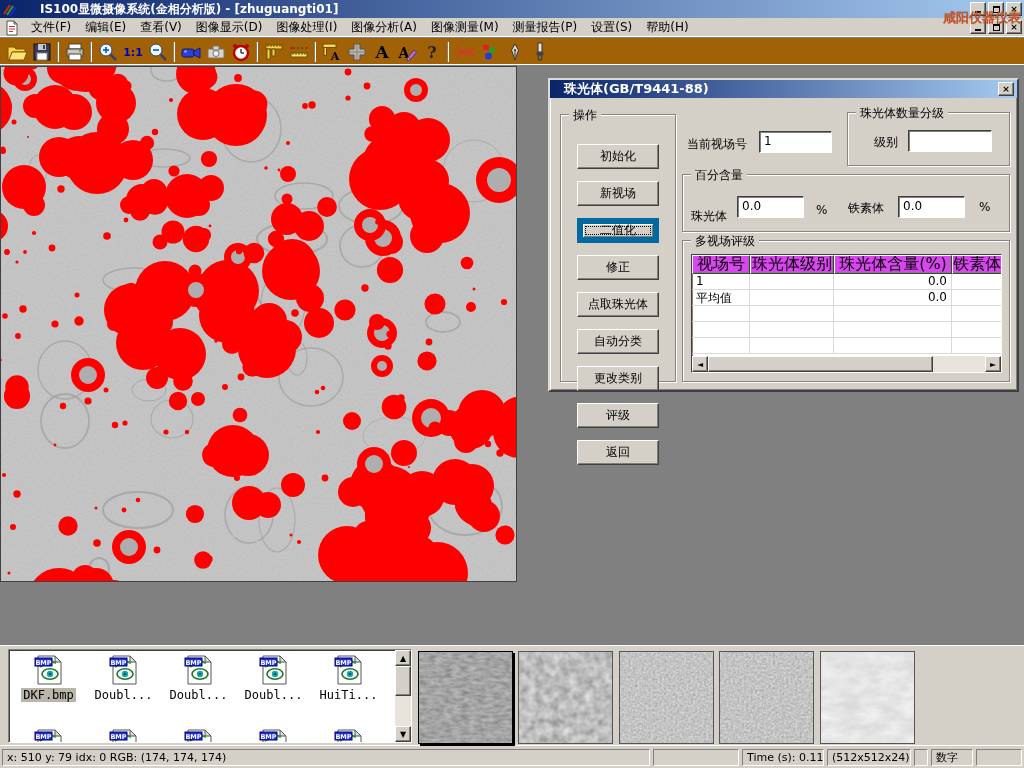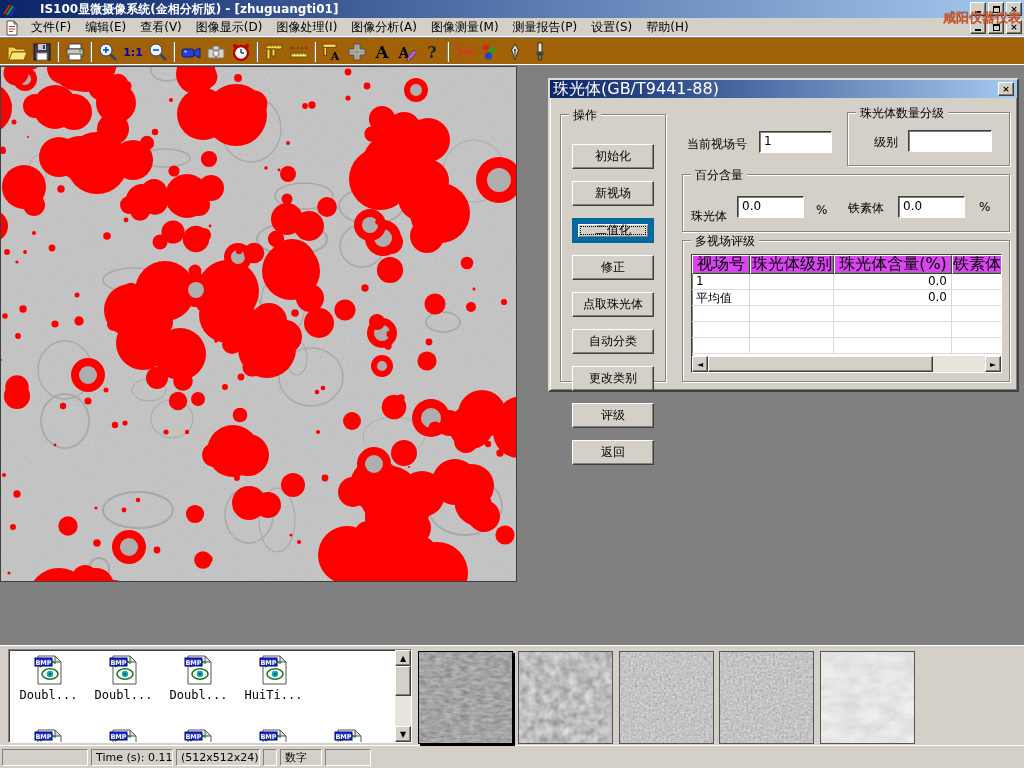--- a/index.html
+++ b/index.html
@@ -26,21 +26,21 @@
   .tbtn { width:25px; height:24px; display:flex; align-items:center; justify-content:center; }
   .tsep { width:2px; height:20px; margin:0 3px; border-left:1px solid #808080; border-right:1px solid #fff; }
 
   
   .workspace { position:relative; height:579px; background:#808080; overflow:hidden; }
   .metallograph-frame { position:absolute; left:0; top:0; width:517px; height:516px; border:1px solid #404040; background:#aeaeae; }
 
   
   .dialog { position:absolute; left:548px; top:12px; width:471px; height:314px; background:#d4d0c8; border:2px solid; border-color:#dfdbd3 #404040 #404040 #dfdbd3; box-shadow:inset 1px 1px 0 #fff, inset -1px -1px 0 #808080; }
   .dlg-title { height:18px; background:linear-gradient(90deg,#0a246a,#a6caf0); display:flex; align-items:center; padding:0 3px; position:relative; }
-  .dlg-title .ttext { color:#fff; font-weight:normal; font-size:16px; }
+  .dlg-title .ttext { color:#fff; font-weight:bold; font-size:13px;margin-left:11px; }
   .dlg-close { position:absolute; right:3px; top:2px; }
   .group { position:absolute; border:1px solid #87857e; box-shadow:1px 1px 0 #fff, inset 1px 1px 0 #fff; }
   .group > .glabel { position:absolute; top:-8px; left:8px; background:#d4d0c8; padding:0 4px; font-size:12px; white-space:nowrap; }
   .btn { background:#d4d0c8; border:1px solid; border-color:#fff #404040 #404040 #fff; box-shadow:inset -1px -1px 0 #80807a; font-size:12px; display:flex; align-items:center; justify-content:center; cursor:default; white-space:nowrap; }
   .btn.default { border:6px solid #0369a1; box-shadow:inset 1px 1px 0 #fff, inset -1px -1px 0 #80807a; position:relative; }
   .btn.default::after { content:""; position:absolute; inset:2px; border:1px dotted #000; }
   .op-btn { width:82px; height:25px; margin:12px auto 1px auto; }
   .field { background:#fff; border:1px solid; border-color:#404040 #fff #fff #404040; box-shadow:inset 1px 1px 0 #80807a; font-size:12px; padding:2px 4px; font-family:"DejaVu Sans",sans-serif; }
   .lbl { font-size:12px; white-space:nowrap; }
 
@@ -713,21 +713,21 @@
           </g>
       </svg>
     </div>
 
     <div class="dialog">
       <div class="dlg-title">
         <span class="ttext">珠光体(GB/T9441-88)</span>
         <span class="winbtn dlg-close">×</span>
       </div>
 
-      <div class="group" style="left:10px; top:34px; width:106px; height:268px;">
+      <div class="group" style="left:10px; top:34px; width:116px; height:268px;">
         <span class="glabel">操作</span>
         <div style="padding-top:17px;">
           <div class="btn op-btn">初始化</div>
           <div class="btn op-btn">新视场</div>
           <div class="btn op-btn default">二值化</div>
           <div class="btn op-btn">修正</div>
           <div class="btn op-btn">点取珠光体</div>
           <div class="btn op-btn">自动分类</div>
           <div class="btn op-btn">更改类别</div>
           <div class="btn op-btn">评级</div>
@@ -803,20 +803,26 @@
     </div>
   </div>
 
   <div class="bottom">
     <div class="filebox">
       <div class="filerow">
         <div class="fileitem">
           <svg width="32" height="32">
               <use href="#bmpicon"></use>
             </svg>
+          <span class="fname sel">DKF.bmp</span>
+        </div>
+        <div class="fileitem">
+          <svg width="32" height="32">
+              <use href="#bmpicon"></use>
+            </svg>
           <span class="fname">Doubl...</span>
         </div>
         <div class="fileitem">
           <svg width="32" height="32">
               <use href="#bmpicon"></use>
             </svg>
           <span class="fname">Doubl...</span>
         </div>
         <div class="fileitem">
           <svg width="32" height="32">
@@ -885,20 +891,21 @@
         </svg>
       </div>
     <div class="thumb" style="left:820px">
         <svg width="93" height="91">
           <rect width="93" height="91" filter="url(#t5)"></rect>
         </svg>
       </div>
   </div>
 
   <div class="statusbar">
+    <span class="spanel sp-main">x: 510 y: 79 idx: 0 RGB: (174, 174, 174)</span>
     <span class="spanel" style="width:86px"></span>
     <span class="spanel" style="width:82px">Time (s): 0.113</span>
     <span class="spanel" style="width:84px">(512x512x24)</span>
     <span class="spanel" style="width:14px"></span>
     <span class="spanel" style="width:42px">数字</span>
     <span class="spanel" style="width:46px"></span>
   </div>
 </div>
 
 </body></html>

